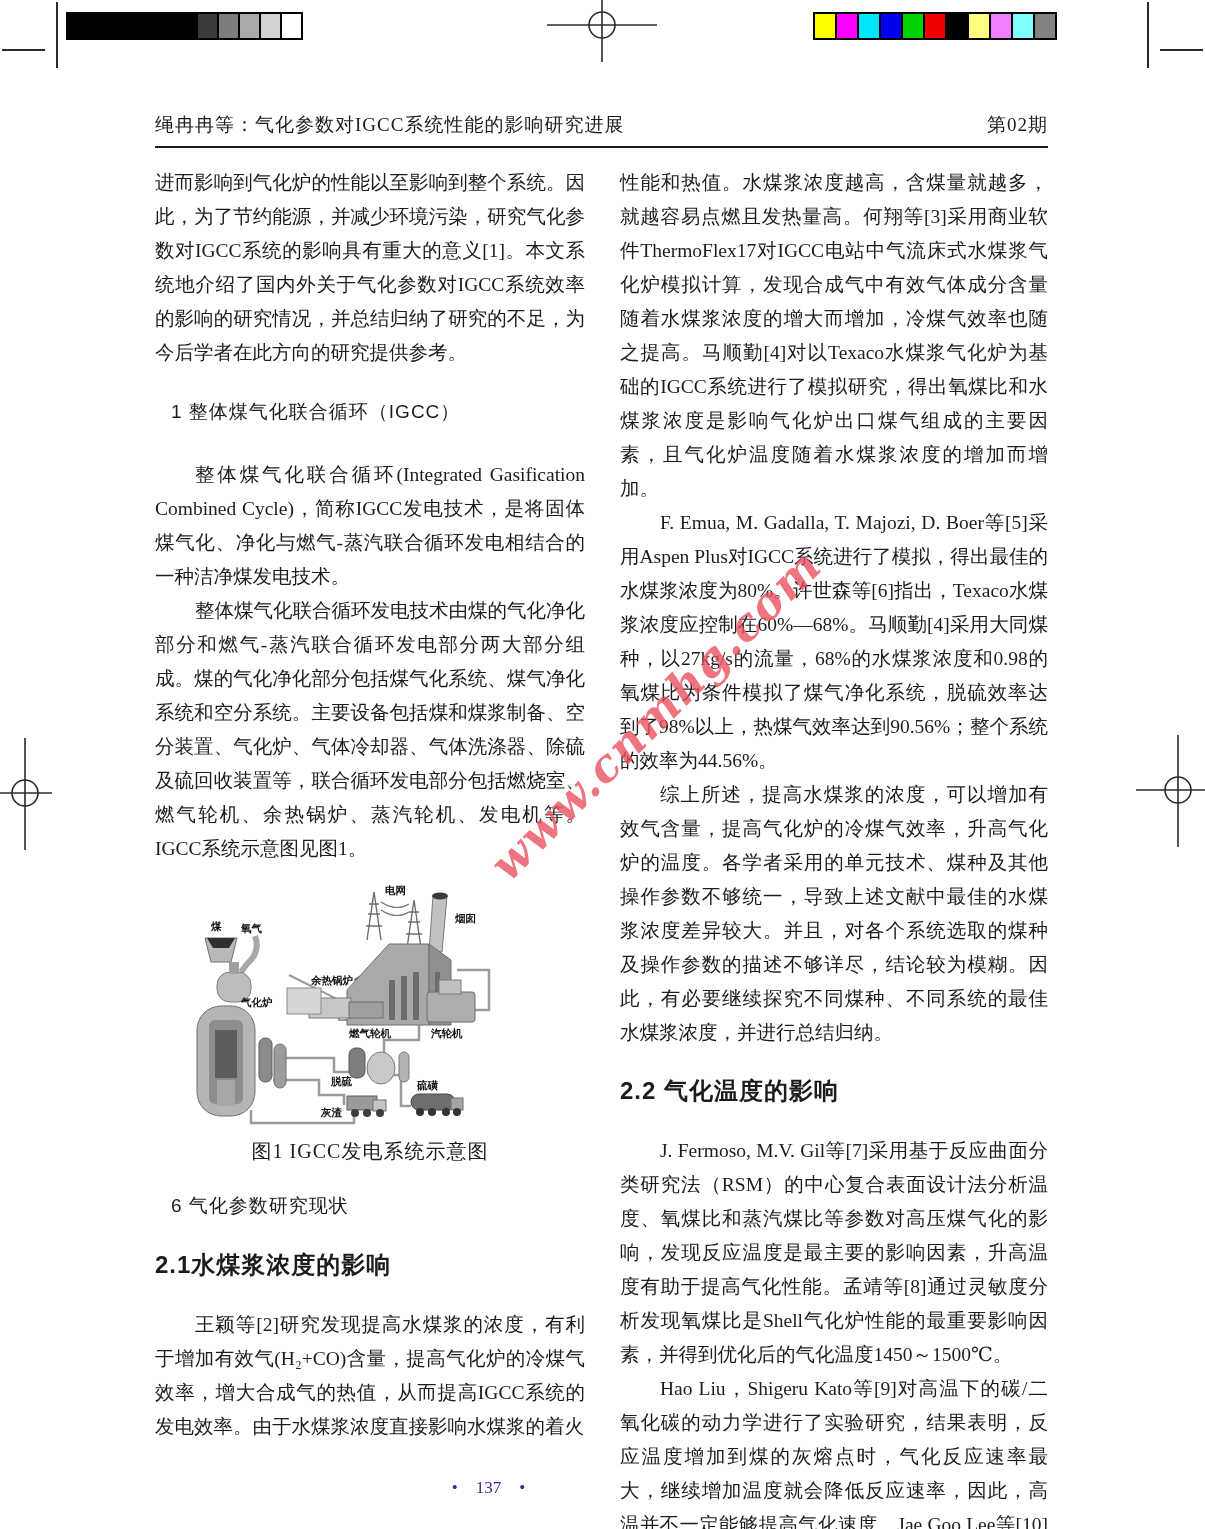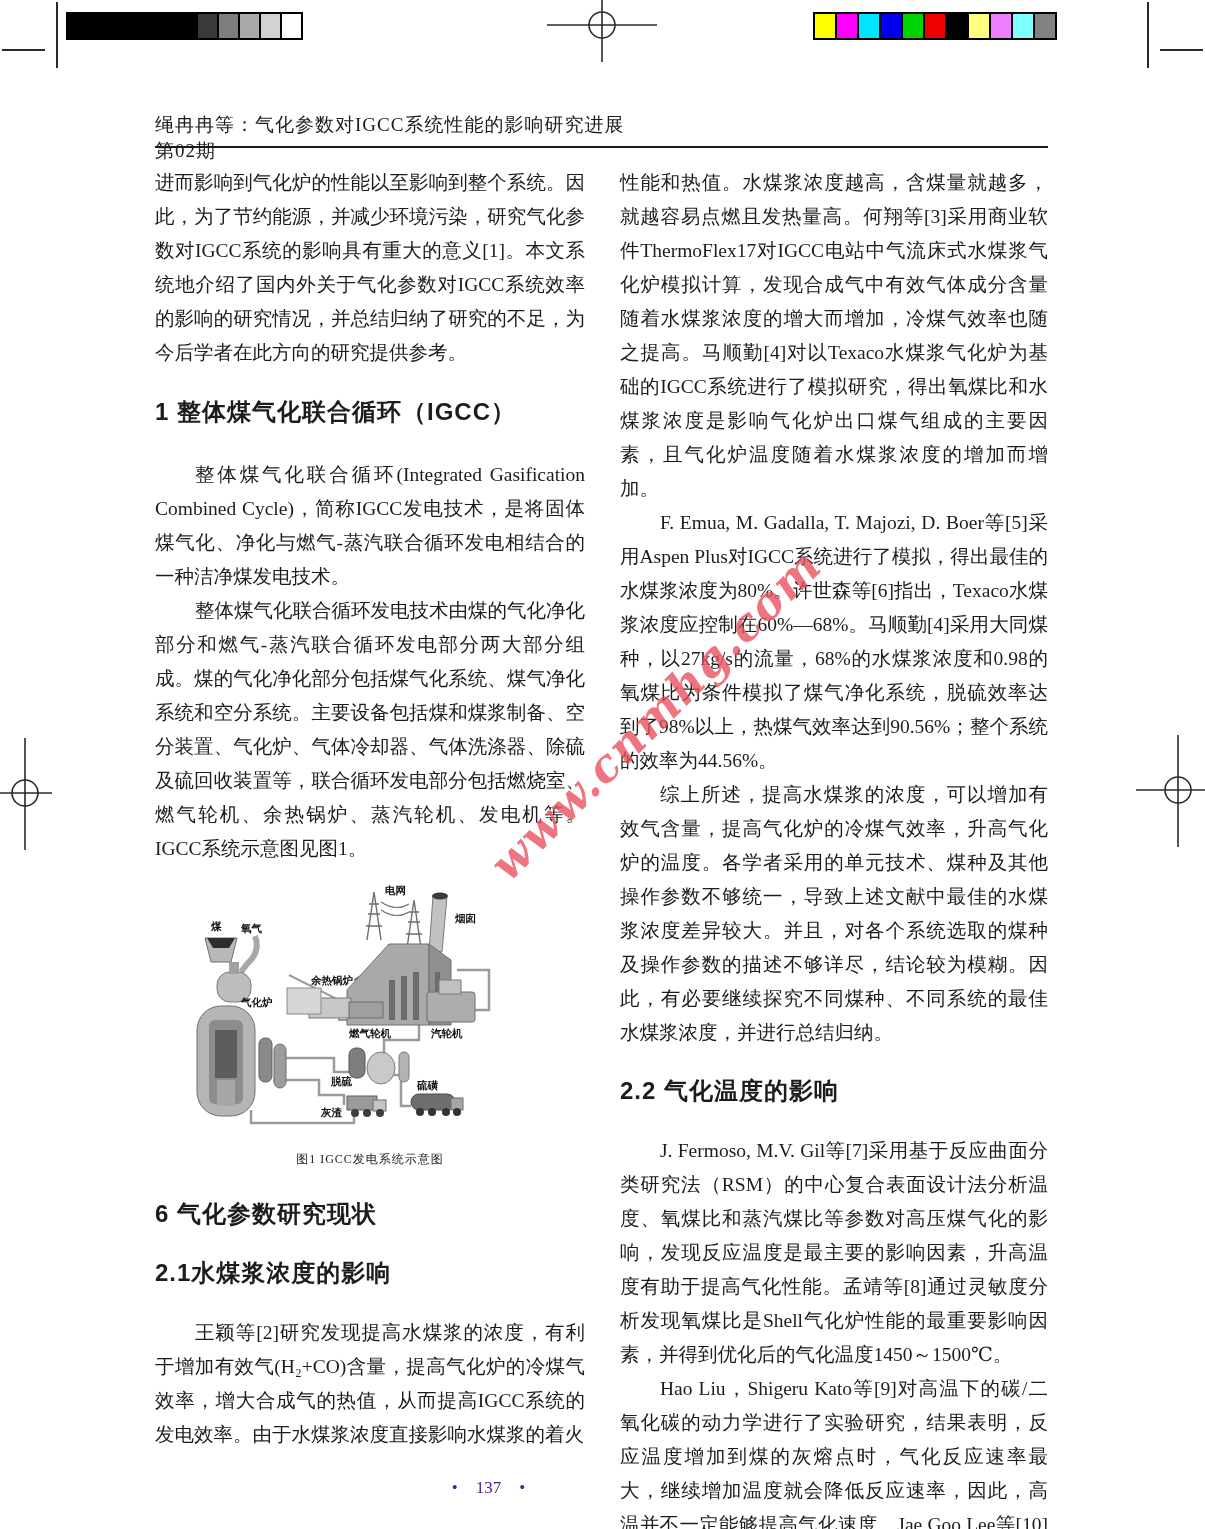--- a/index.html
+++ b/index.html
@@ -7,40 +7,40 @@
         font-family:"Liberation Serif","DejaVu Serif",serif;color:#1c1c1c;}
 
   
   .cropline{position:absolute;background:#2a2a2a;}
   .regmark{position:absolute;}
   .bar{position:absolute;display:flex;}
   .bar .swatch{height:100%;border:2px solid #000;margin-left:-2px;box-sizing:border-box;}
 
   
   .header{position:absolute;left:155px;top:112px;width:893px;display:flex;
-          justify-content:space-between;font-size:19px;letter-spacing:1px;flex-direction:column;}
+          justify-content:space-between;font-size:19px;letter-spacing:1px;}
   .header-rule{position:absolute;left:155px;top:146px;width:893px;height:2px;background:#1a1a1a;}
 
   
   .col{position:absolute;top:166px;width:430px;font-size:19.5px;line-height:34px;
        text-align:justify;text-justify:inter-ideograph;}
   .col-left{left:155px;}
   .col-right{left:620px;width:428px;}
   .col p{margin:0;}
   .col p.indent{text-indent:2.05em;}
 
-  h1.sec{font-family:"Liberation Sans","DejaVu Sans",sans-serif;font-weight:bold;
-         font-size:24px;line-height:32px;margin:26px 0 30px 0;text-align:left;letter-spacing:1px;}
+  h1.sec{font-family:"Liberation Sans","DejaVu Sans",sans-serif;font-weight:normal;
+         font-size:19px;line-height:32px;margin:26px 0 30px 16px;text-align:left;letter-spacing:1px;}
   h2.subsec{font-family:"Liberation Sans","DejaVu Sans",sans-serif;font-weight:bold;
             font-size:24px;line-height:26px;margin:28px 0 30px 0;text-align:left;letter-spacing:1px;}
 
   
   .figure{margin:14px 0 0 0;text-align:center;}
   .figure svg{display:block;margin:0 auto;}
-  .fig-caption{font-size:12px;line-height:26px;margin-top:8px;text-align:center;letter-spacing:1px;}
+  .fig-caption{font-size:20px;line-height:26px;margin-top:0;text-align:center;letter-spacing:1px;}
   .figlabel{font-family:"Liberation Sans","DejaVu Sans",sans-serif;font-size:10.5px;font-weight:bold;fill:#111;}
 
   
   .watermark{position:absolute;left:447px;top:722px;width:350px;text-align:center;
              transform:rotate(-45deg);font-style:italic;font-weight:bold;font-size:45px;
              letter-spacing:2px;color:rgba(233,77,92,0.78);pointer-events:none;z-index:5;
              font-family:"DejaVu Serif","Liberation Serif",serif;}
 
   
   .pageno{position:absolute;left:0;top:1478px;width:977px;text-align:center;

